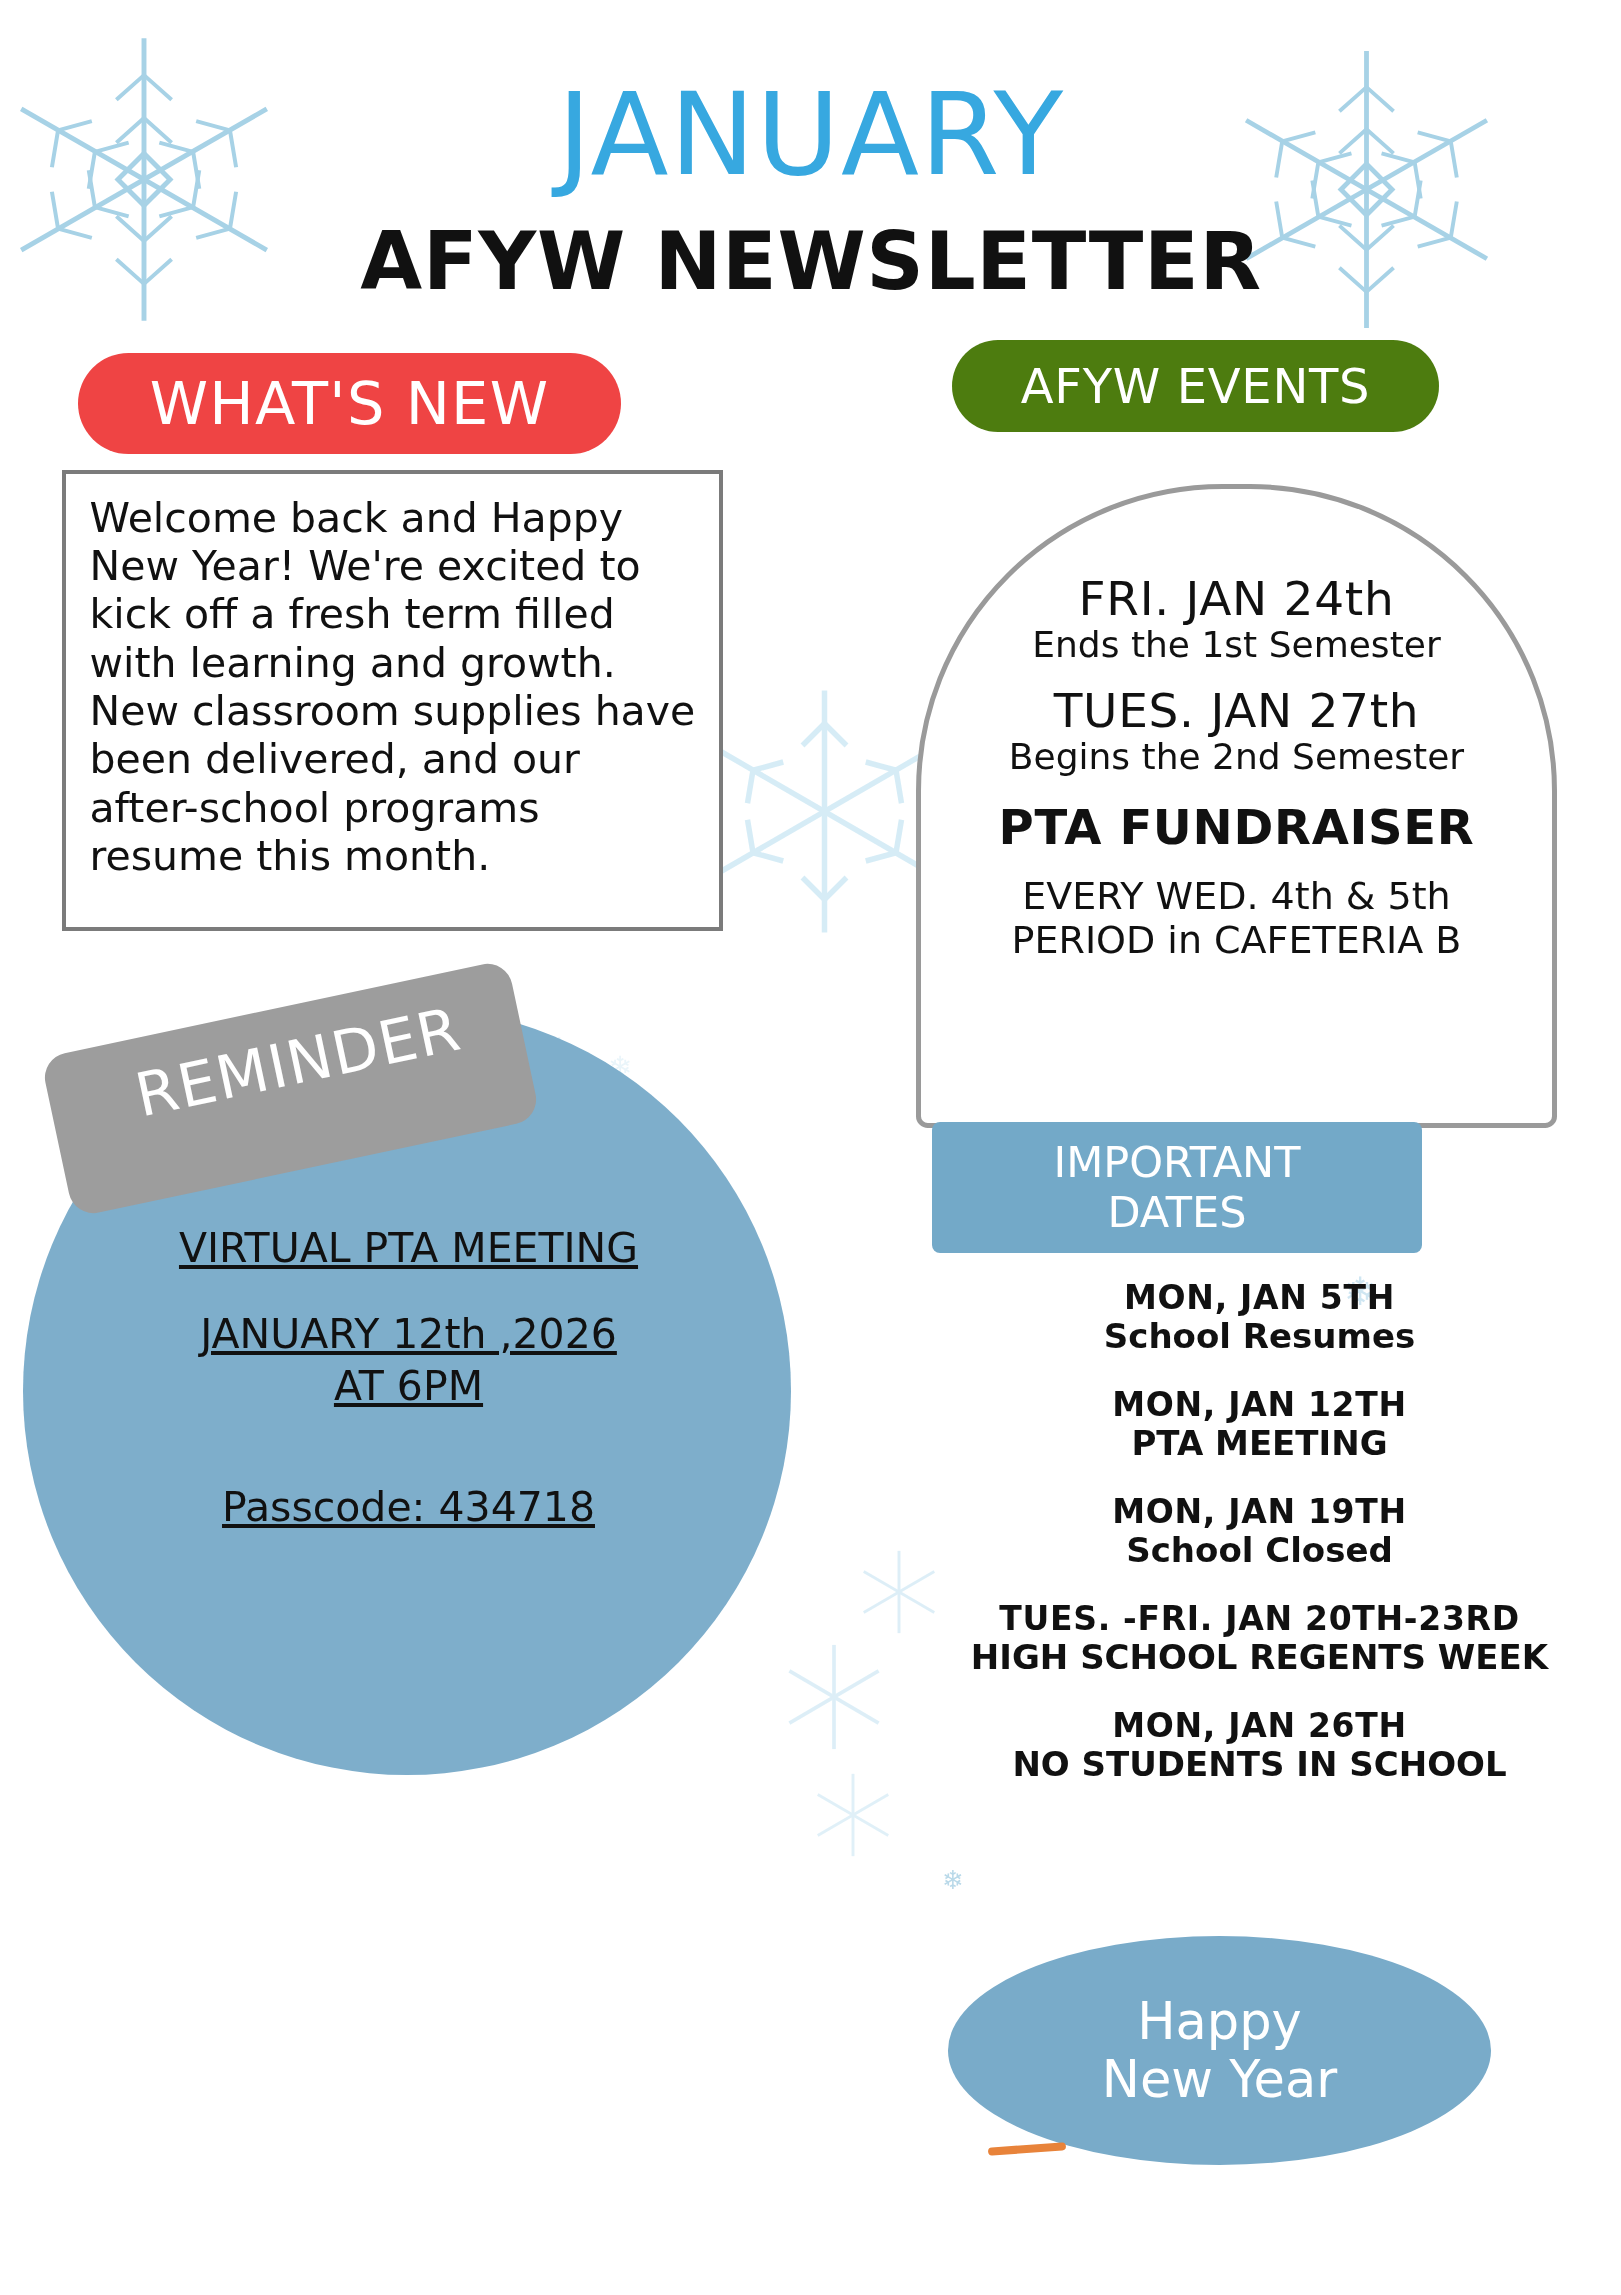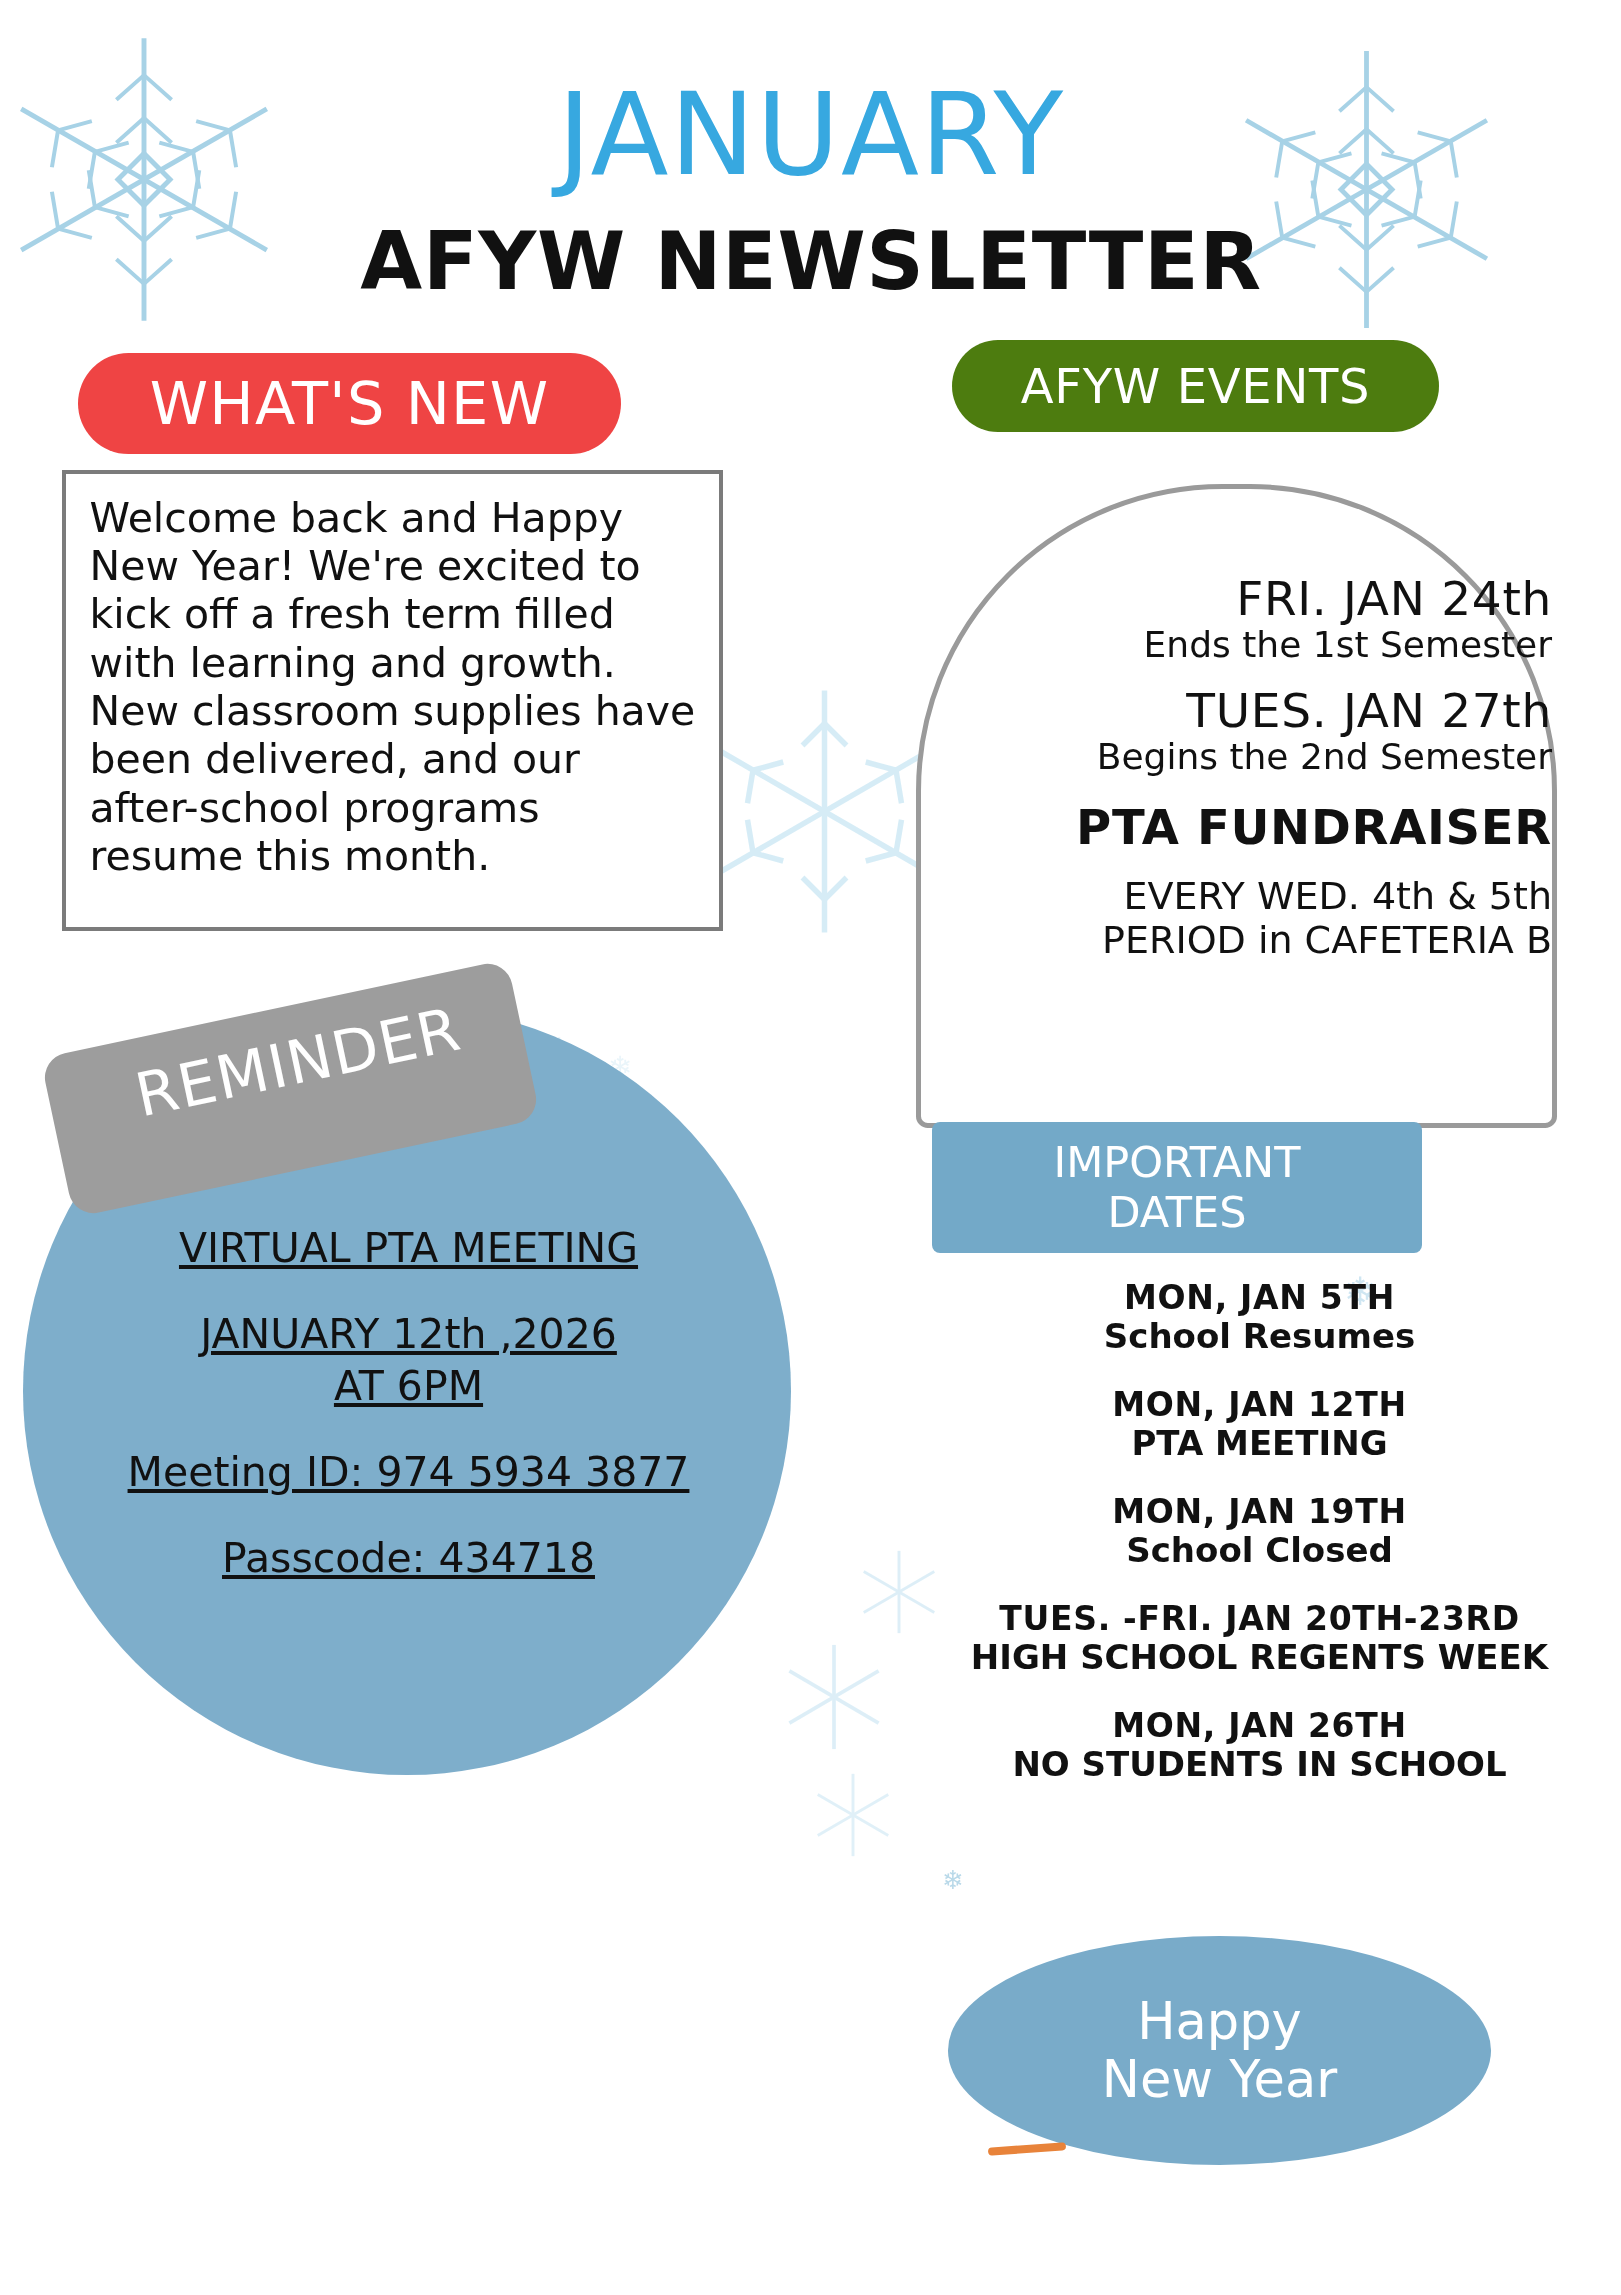--- a/index.html
+++ b/index.html
@@ -116,21 +116,21 @@
   
   .arch {
     position: absolute;
     left: 916px; top: 484px;
     width: 641px; height: 644px;
     border: 5.2px solid #9a9a9a;
     border-radius: 307px 307px 11.8px 11.8px;
     background: #ffffff;
     box-sizing: border-box;
     padding-top: 85px;
-    text-align: right;
+    text-align: center;
   }
   .ev-big {
     font-size: 47px;
     font-weight: 400;
     line-height: 1.08;
     color: #111;
     letter-spacing: 0.7px;
   }
   .ev-sub {
     font-size: 36px;
@@ -386,21 +386,20 @@
   <div class="reminder-circle"></div>
   <div class="reminder-tag"></div>
   <div class="reminder-tag-text">REMINDER</div>
 
   <div class="reminder-body">
     <div><span class="rb-line">VIRTUAL PTA MEETING</span></div>
     <div class="rb-space"></div>
     <div><span class="rb-line">JANUARY 12th ,2026</span></div>
     <div><span class="rb-line">AT 6PM</span></div>
     <div class="rb-space"></div>
-    <div><span class="rb-line">Meeting ID: 974 5934 3877</span></div>
     <div class="rb-space"></div>
     <div><span class="rb-line">Passcode: 434718</span></div>
   </div>
 
 
   <div class="pill pill-important">
     <span>IMPORTANT</span>
     <span>DATES</span>
   </div>
 

